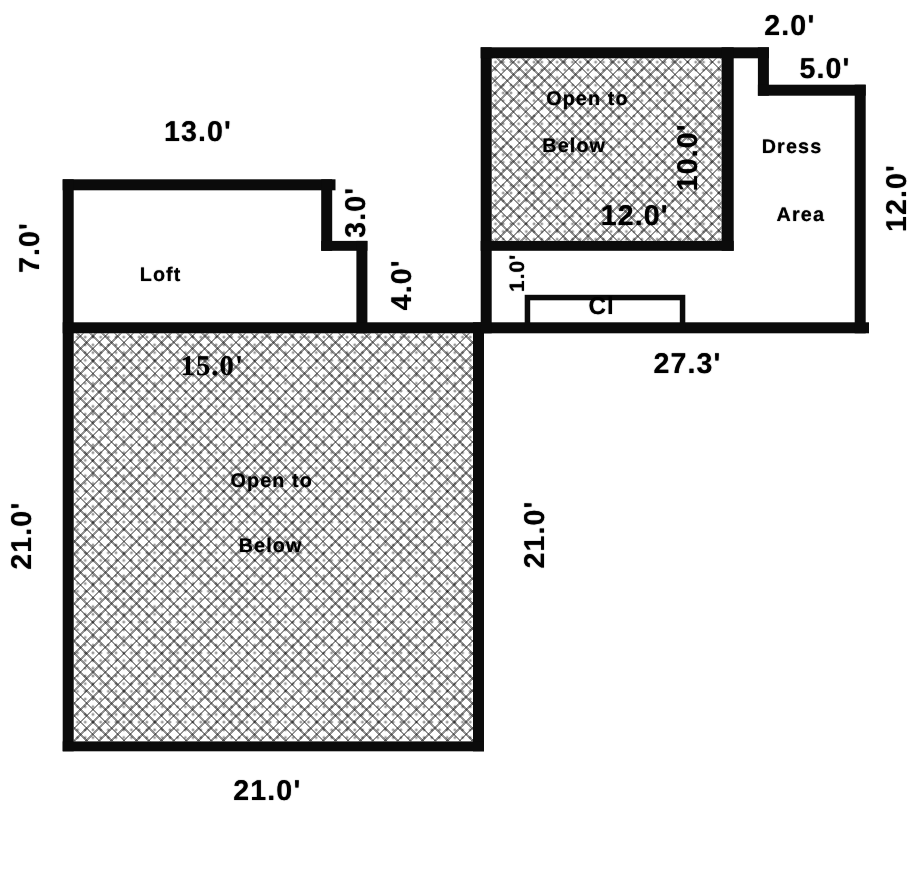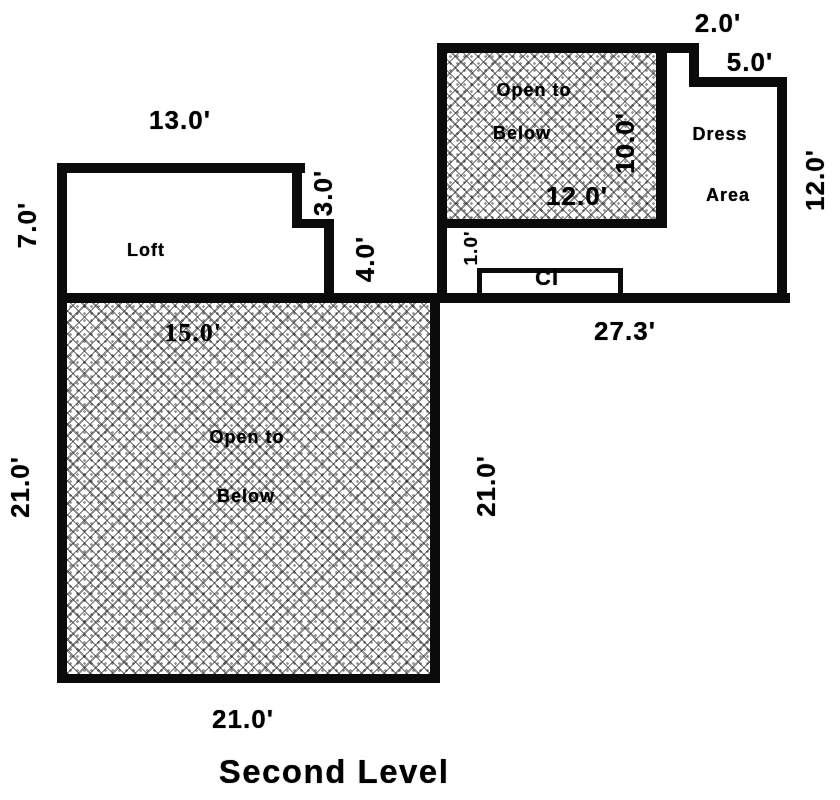--- a/index.html
+++ b/index.html
@@ -95,15 +95,14 @@
   <span class="lbl room" style="left:522px;top:133px;">Below</span>
 
   <span class="lbl room" style="left:720px;top:134px;">Dress</span>
   <span class="lbl room" style="left:728px;top:195px;">Area</span>
 
   <span class="lbl room" style="left:247px;top:437px;">Open to</span>
   <span class="lbl room" style="left:246px;top:496px;">Below</span>
 
   <span class="lbl" style="left:547px;top:278px;font-size:22px;">Cl</span>
 
-  <span class="lbl title" style="left:334px;top:772px;">Second Level</span>
 
 </div>
 
 </body></html>

